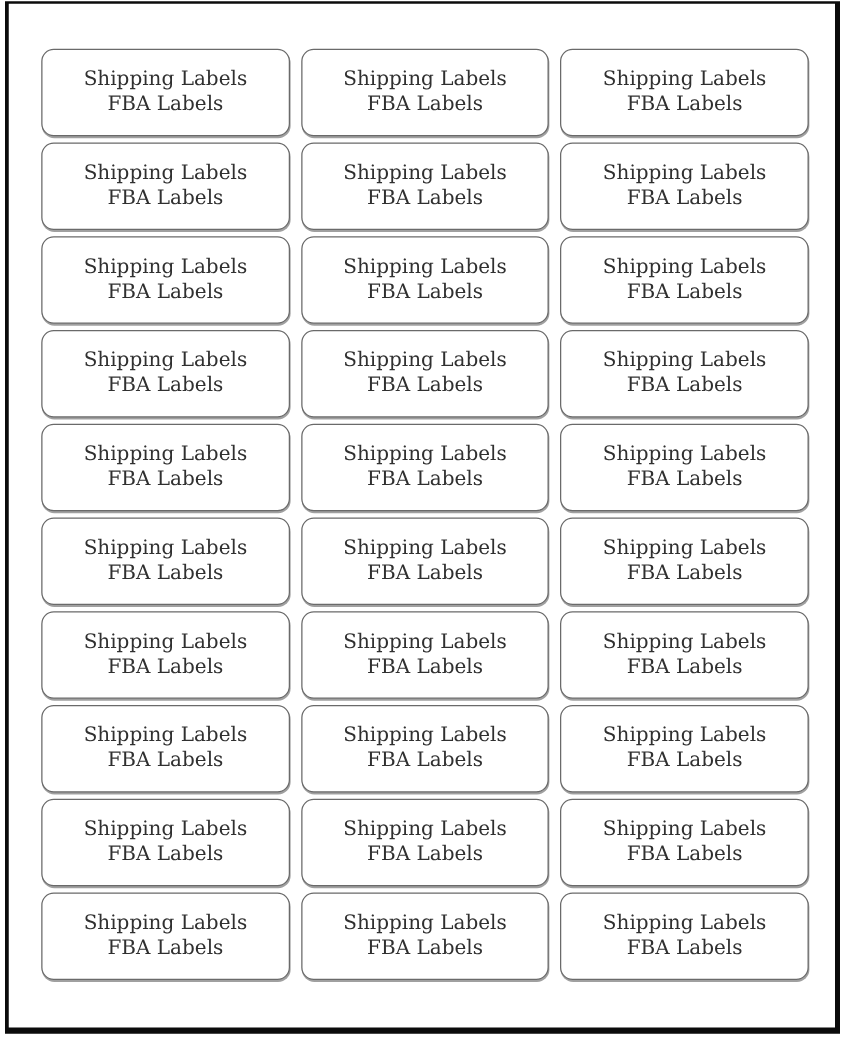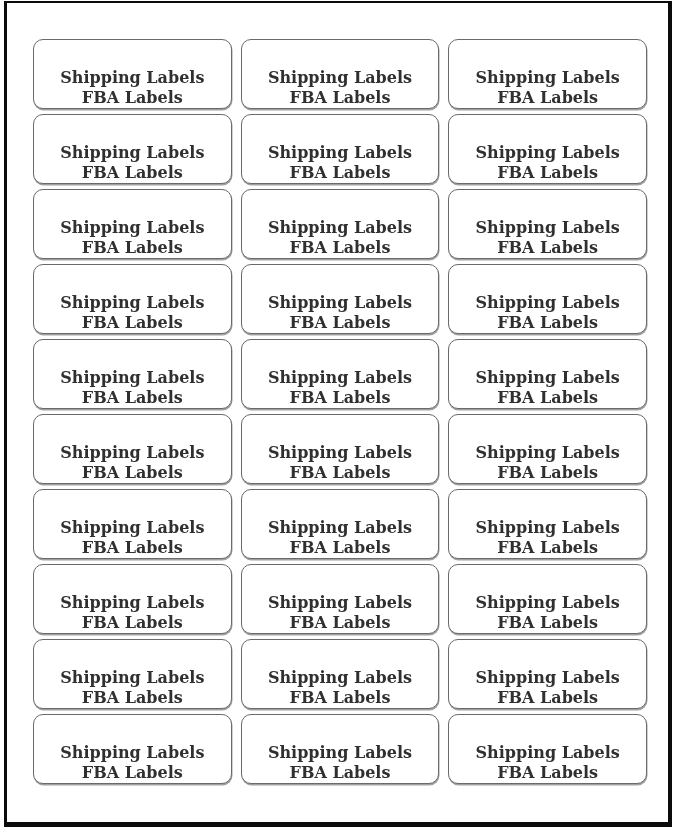--- a/index.html
+++ b/index.html
@@ -39,27 +39,26 @@
   }
   .label-cell {
     box-sizing: border-box;
     background: var(--bg-color, #ffffff);
     border: 1px solid var(--label-border-color, #6a6a6a);
     border-radius: 10px;
     box-shadow: 0.5px 1.5px 0 rgba(45,45,45,0.45);
     display: flex;
     flex-direction: column;
     align-items: center;
-    justify-content: flex-end;
+    justify-content: flex-start;
     padding-top: 13px;
     text-align: center;
     color: var(--text-color, #303030);
     font-size: 16px;
     line-height: 20px;
-    font-weight: bold;
   }
   .label-line {
     white-space: nowrap;
   }
 </style>
 </head>
 <body>
 
 <div class="sheet-frame">
   <div class="label-grid" id="label-grid">

